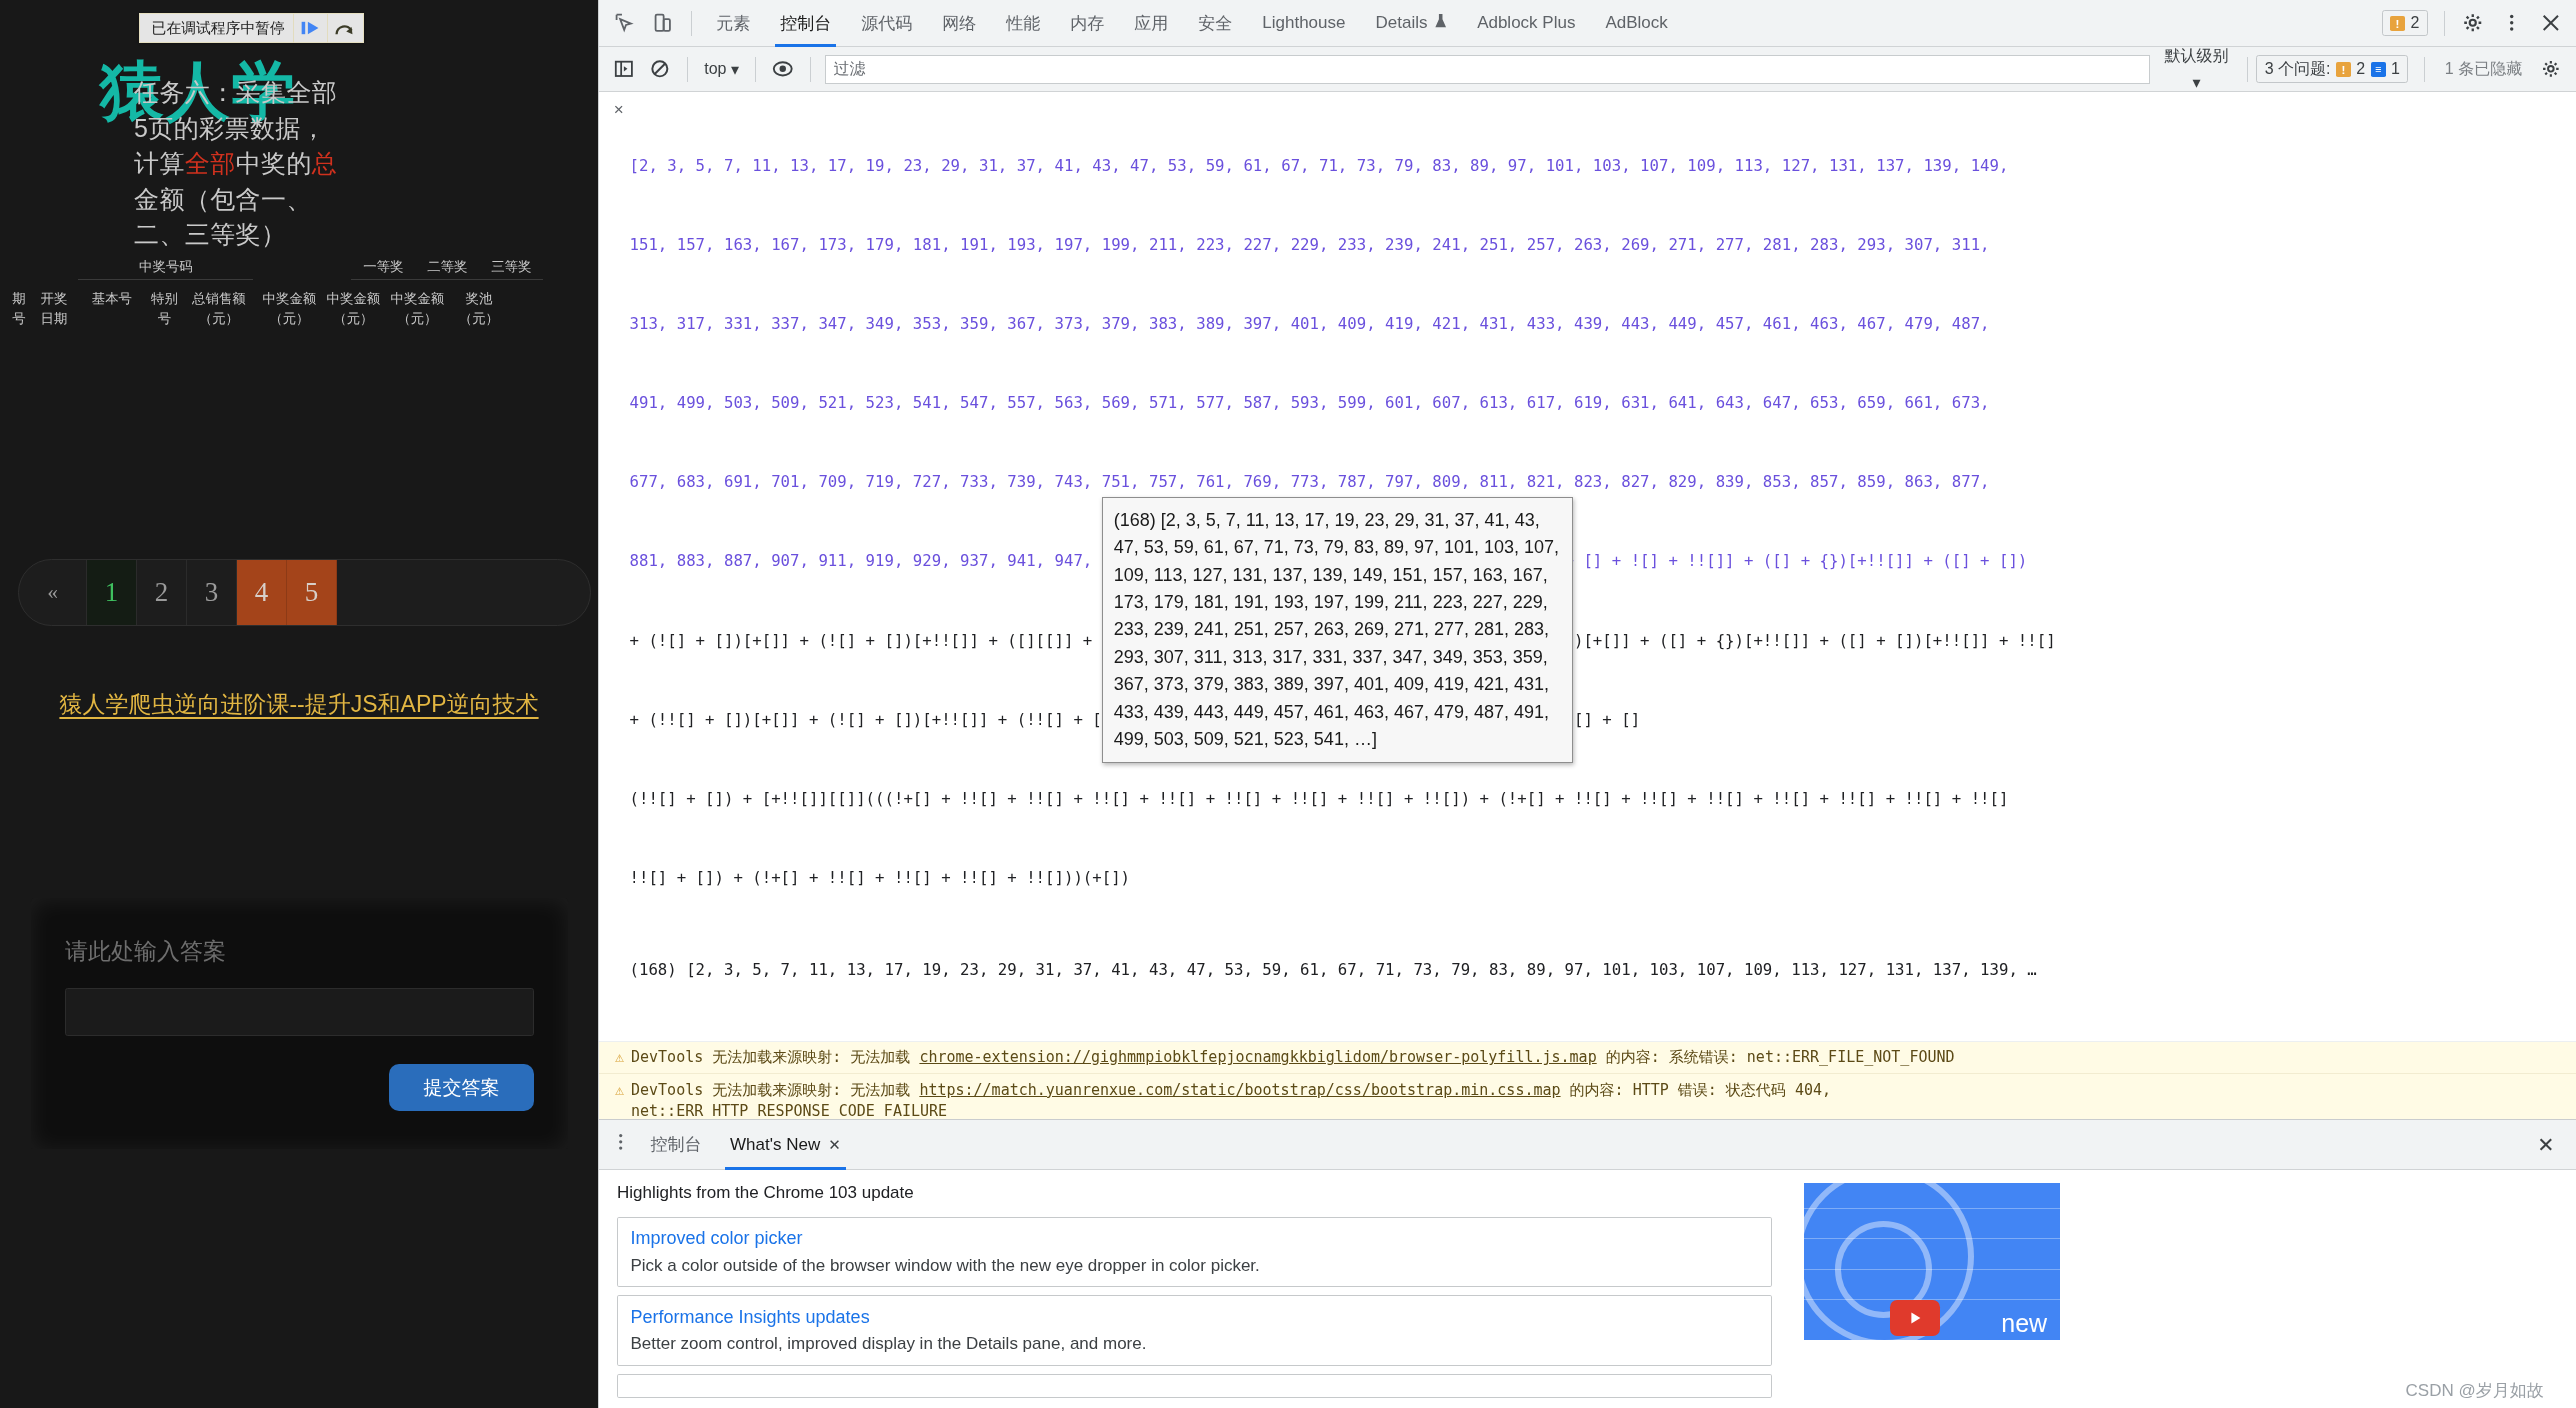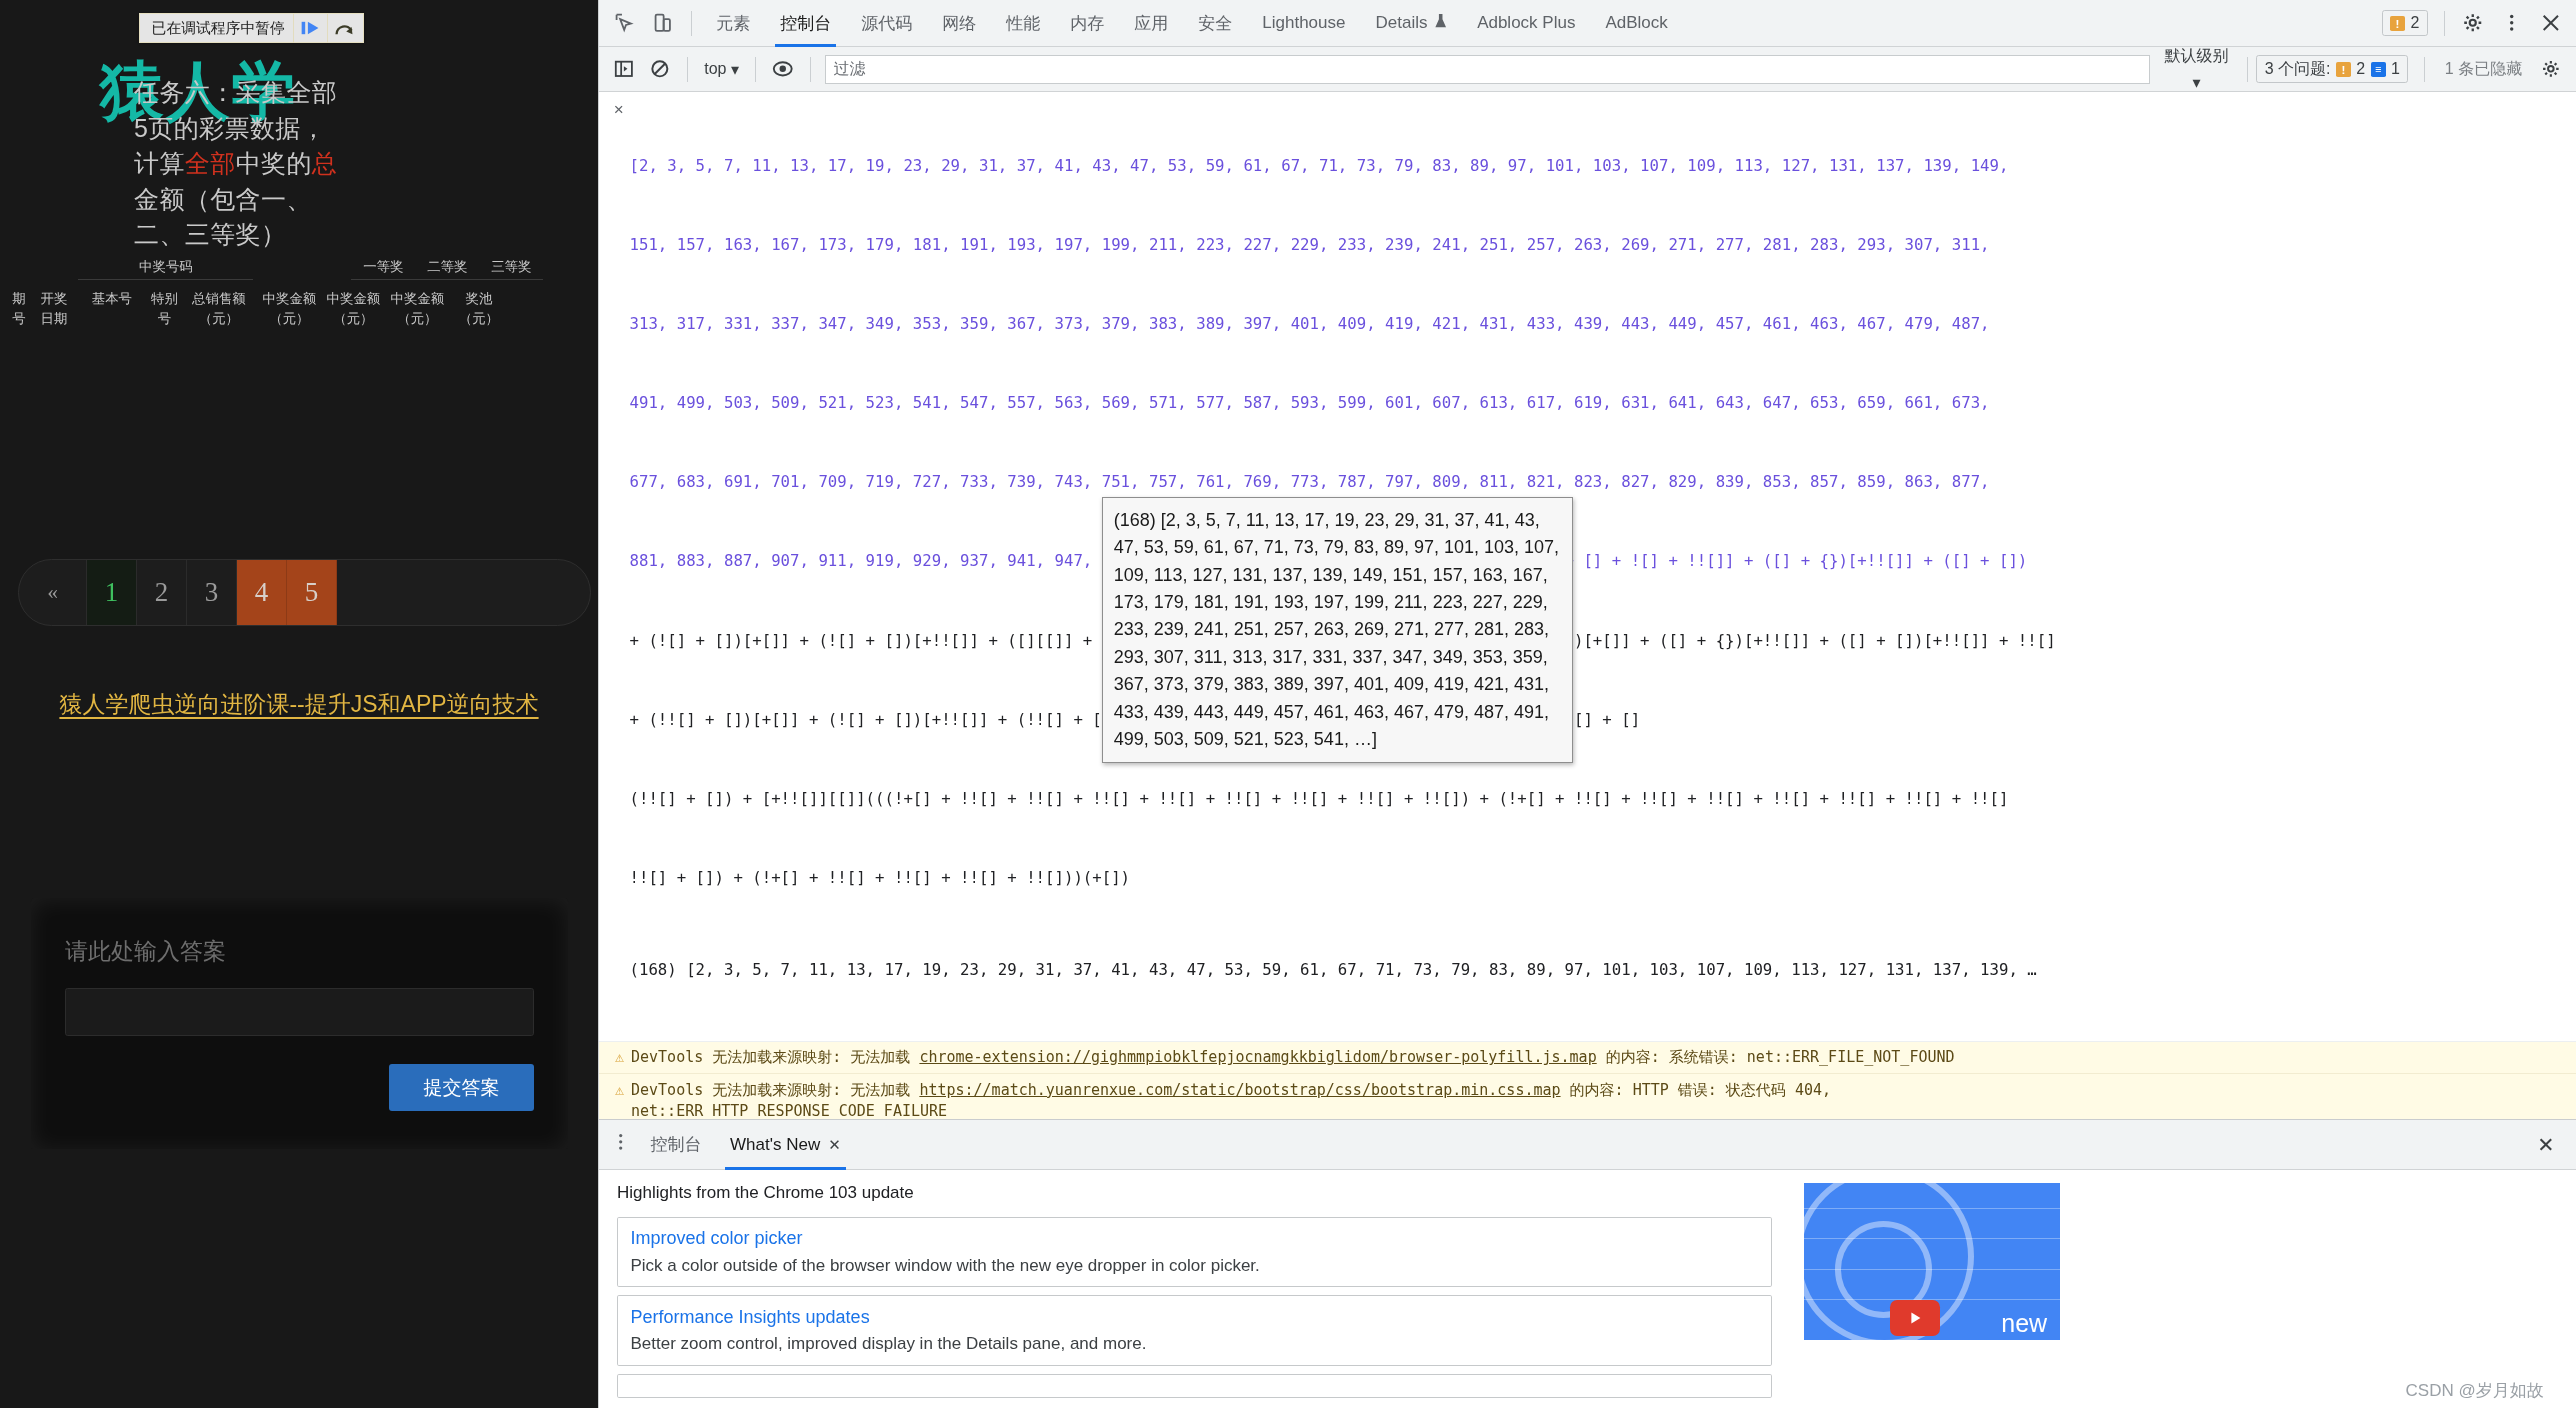--- a/index.html
+++ b/index.html
@@ -112,21 +112,21 @@
   }
   .answer-input {
     position: absolute; left: 34px; top: 90px;
     width: 469px; height: 48px;
     background: #1b1b1b; border: 0.9px solid #2c2c2c; border-radius: 2.7px;
   }
   .submit-btn {
     position: absolute; left: 358px; top: 166px;
     width: 145px; height: 47px;
     background: #2a6dbb; color: #fff;
-    border: none; border-radius: 3px;
+    border: none; border-radius: 10px;
     font-size: 19px; font-family: "Liberation Sans", sans-serif;
     display: flex; align-items: center; justify-content: center;
   }
 
   
   .devtools {
     flex: 1 1 auto; height: 1409px;
     display: flex; flex-direction: column;
     background: #f1f3f4;
     border-left: 0.9px solid #cdd0d2;

